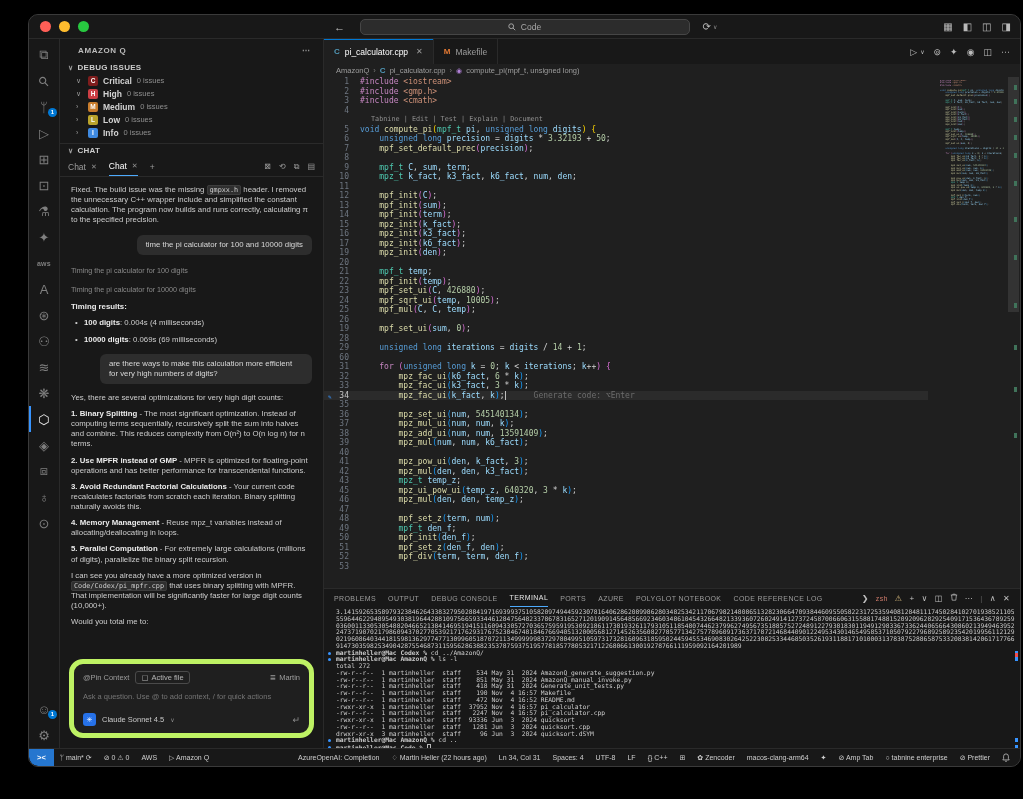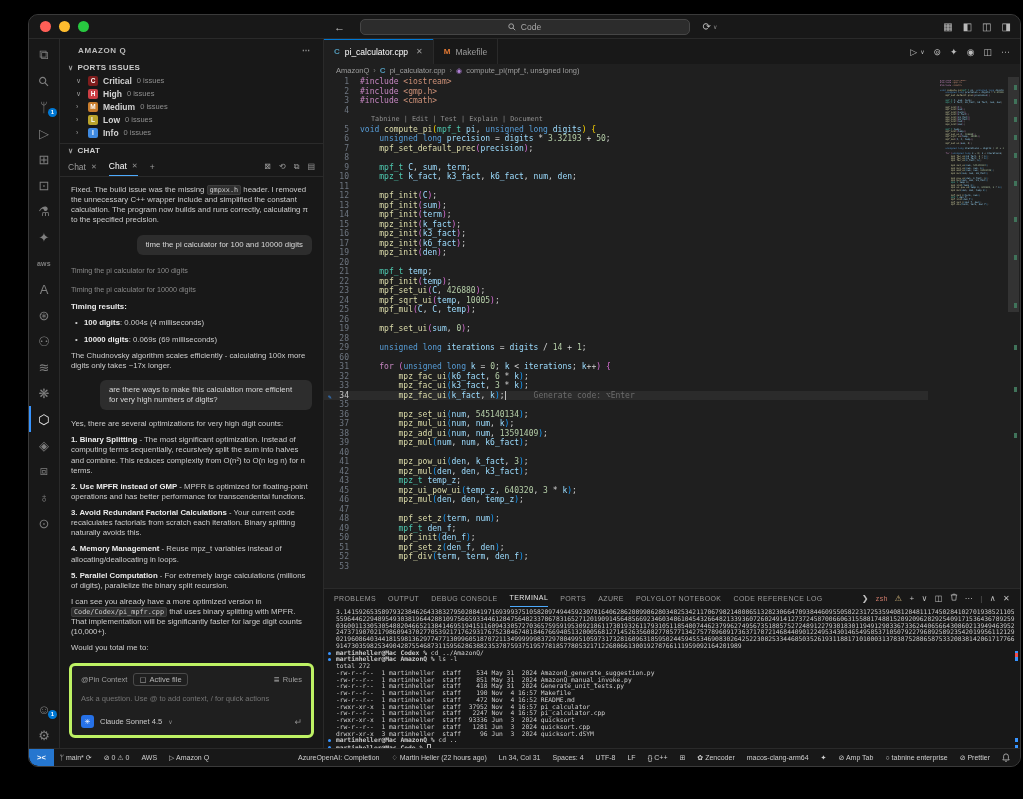--- a/index.html
+++ b/index.html
@@ -46,21 +46,21 @@
   .ct-icons{margin-left:auto;display:flex;align-items:center;gap:8px;font-size:8px;color:#9d9d9d}
   
   .chat-msgs{flex:1;overflow:hidden;padding:8px 11px 4px;display:flex;flex-direction:column;gap:6px;font-size:7.8px;line-height:1.3;color:#cdcdcd}
   .msg b{color:#ebebeb}
   .msg code{font-family:"DejaVu Sans Mono",monospace;font-size:6.8px;background:#2f2f2f;border:1px solid #3d3d3d;border-radius:2px;padding:0 2px}
   .msg.user{align-self:flex-end;background:#2d2d2d;border-radius:6px;padding:5px 9px;max-width:88%;color:#d8d8d8;margin:3px 0}
   .msg.status{color:#8a8a8a;font-size:7.2px;margin:2px 0}
   .msg.bullet{padding-left:13px;position:relative}
   .msg.bullet:before{content:"•";position:absolute;left:4px;color:#cdcdcd}
   
-  .chat-input{flex:0 0 auto;margin:6px 9px 10px;border:3px solid #bef264;background:#1f1f1f;border-radius:6px;padding:7px 9px;font-size:7.5px;color:#9d9d9d}
+  .chat-input{flex:0 0 auto;margin:6px 9px 10px;border:5px solid #bef264;background:#1f1f1f;border-radius:14px;padding:7px 9px;font-size:7.5px;color:#9d9d9d}
   .ci-row1{display:flex;align-items:center;gap:6px}
   .ci-chip{display:flex;align-items:center;gap:3px;border:1px solid #4a4a4a;border-radius:3px;padding:1px 5px;color:#b5b5b5}
   .ci-rules{margin-left:auto;display:flex;gap:3px;align-items:center}
   .ci-ph{margin:8px 0 12px;color:#757575}
   .ci-row3{display:flex;align-items:center;gap:6px}
   .model-ico{width:13px;height:13px;border-radius:3px;background:#2671e8;color:#fff;font-size:7px;display:flex;align-items:center;justify-content:center}
   .model-lbl{color:#c9c9c9}
   .ci-ret{margin-left:auto;color:#8a8a8a;font-size:9px}
   
   .editorcol{flex:1;display:flex;flex-direction:column;min-width:0}
@@ -221,21 +221,21 @@
       </div>
 
     <div class="sidepanel">
       <div class="sp-title">
         <span>AMAZON Q</span>
         <span class="dots">⋯</span>
       </div>
       <div class="issues" id="issuesSec">
         <div class="section-h">
           <span class="chev">∨</span>
-          <span>PORTS ISSUES</span>
+          <span>DEBUG ISSUES</span>
         </div>
         <div id="issueRows">
             <div class="issue-row">
               <span class="chev">∨</span>
               <span class="issue-badge" style="background: rgb(127, 29, 29);">C</span>
               <span class="issue-label">Critical</span>
               <span class="issue-count">0 issues</span>
             </div>
             <div class="issue-row">
               <span class="chev">∨</span>
@@ -287,41 +287,40 @@
           </div>
         </div>
       <div class="chat-msgs" id="chatMsgs">
           <div class="msg asst">Fixed. The build issue was the missing <code>gmpxx.h</code> header. I removed the unnecessary C++ wrapper include and simplified the constant calculation. The program now builds and runs correctly, calculating π to the specified precision.</div>
           <div class="msg user">time the pi calculator for 100 and 10000 digits</div>
           <div class="msg status">Timing the pi calculator for 100 digits</div>
           <div class="msg status">Timing the pi calculator for 10000 digits</div>
           <div class="msg asst"><b>Timing results:</b></div>
           <div class="msg bullet"><b>100 digits</b>: 0.004s (4 milliseconds)</div>
           <div class="msg bullet"><b>10000 digits</b>: 0.069s (69 milliseconds)</div>
-          <div class="msg asst">The Chudnovsky algorithm scales efficiently - calculating 100x more digits only takes ~17x longer.</div>
           <div class="msg user">are there ways to make this calculation more efficient for very high numbers of digits?</div>
           <div class="msg asst">Yes, there are several optimizations for very high digit counts:</div>
           <div class="msg asst"><b>1. Binary Splitting</b> - The most significant optimization. Instead of computing terms sequentially, recursively split the sum into halves and combine. This reduces complexity from O(n²) to O(n log n) for n terms.</div>
           <div class="msg asst"><b>2. Use MPFR instead of GMP</b> - MPFR is optimized for floating-point operations and has better performance for transcendental functions.</div>
           <div class="msg asst"><b>3. Avoid Redundant Factorial Calculations</b> - Your current code recalculates factorials from scratch each iteration. Binary splitting naturally avoids this.</div>
           <div class="msg asst"><b>4. Memory Management</b> - Reuse mpz_t variables instead of allocating/deallocating in loops.</div>
           <div class="msg asst"><b>5. Parallel Computation</b> - For extremely large calculations (millions of digits), parallelize the binary split recursion.</div>
           <div class="msg asst">I can see you already have a more optimized version in <code>Code/Codex/pi_mpfr.cpp</code> that uses binary splitting with MPFR. That implementation will be significantly faster for large digit counts (10,000+).</div>
           <div class="msg asst">Would you total me to:</div>
         </div>
       <div class="chat-input">
         <div class="ci-row1">
           <span>@Pin Context</span>
           <span class="ci-chip">
             <span>▢</span>
             <span>Active file</span>
           </span>
           <span class="ci-rules">
             <span>≣</span>
-            <span>Rules</span>
+            <span>Martin</span>
           </span>
         </div>
         <div class="ci-ph">Ask a question. Use @ to add context, / for quick actions</div>
         <div class="ci-row3">
           <span class="model-ico">✳</span>
           <span class="model-lbl">Claude Sonnet 4.5</span>
           <span style="color:#8a8a8a;font-size:6px">∨</span>
           <span class="ci-ret">↵</span>
         </div>
       </div>

